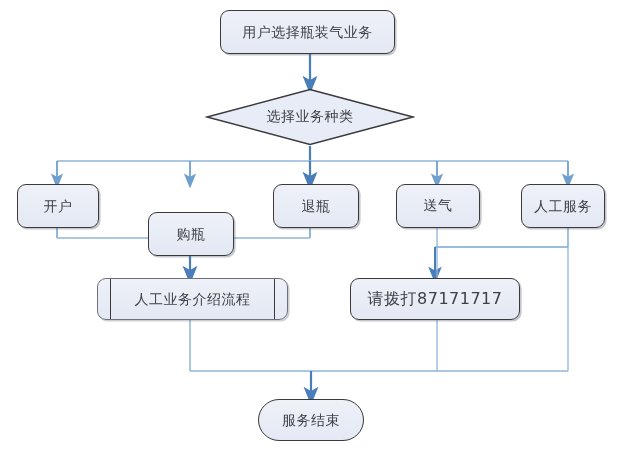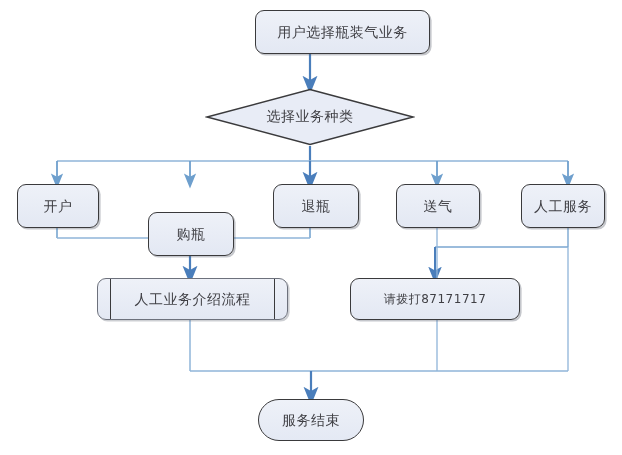--- a/index.html
+++ b/index.html
@@ -90,21 +90,21 @@
     width: 100%;
     height: 100%;
     display: flex;
     align-items: center;
     justify-content: center;
     color: #3f3f44;
     font-size: 14px;
     letter-spacing: 0.5px;
   }
   .node-text { display: block; }
-  .phone-text { font-size: 12px; }
+  .phone-text { font-size: 16px; }
 </style>
 </head>
 <body>
 
 <div id="canvas">
 
   <svg id="connectors" viewBox="0 0 622 455" width="622" height="455">
     <defs>
       <marker id="arrow" markerWidth="9" markerHeight="9" refX="4.2" refY="4" orient="auto">
         <path d="M0,0.6 L8.4,4 L0,7.4 L1.9,4 Z" fill="#4a7ebb"></path>
@@ -139,21 +139,21 @@
     <line x1="437" y1="228" x2="437" y2="371" stroke="#8fb4d9" stroke-width="1.3"></line>
 
     <line x1="568" y1="247" x2="568" y2="371" stroke="#8fb4d9" stroke-width="1.3"></line>
 
     <line x1="190" y1="320" x2="190" y2="371" stroke="#8fb4d9" stroke-width="1.5"></line>
 
     <line x1="190" y1="371" x2="568" y2="371" stroke="#8fb4d9" stroke-width="1.5"></line>
     <line x1="311" y1="371" x2="311" y2="396" stroke="#4a7ebb" stroke-width="2.2" marker-end="url(#arrow)"></line>
   </svg>
 
-  <div class="node shape-round" style="left:220px; top:10px; width:175px; height:44px;margin-left:35px;">
+  <div class="node shape-round" style="left:220px; top:10px; width:175px; height:44px;">
     <span class="node-text">用户选择瓶装气业务</span>
   </div>
 
   <div class="diamond-wrap" style="left:205px; top:88px; width:210px; height:58px;">
     <svg width="210" height="58">
       <polygon points="105,1.5 208,29 105,56.5 2,29" fill="#e8ecf6" stroke="#3a3a3c" stroke-width="1.4"></polygon>
     </svg>
     <div class="diamond-label">选择业务种类</div>
   </div>
 
@@ -162,21 +162,21 @@
   </div>
 
   <div class="node shape-round" style="left:148px; top:184px; width:86px; height:44px;margin-top:28px;">
     <span class="node-text">购瓶</span>
   </div>
 
   <div class="node shape-round" style="left:273px; top:184px; width:86px; height:44px;">
     <span class="node-text">退瓶</span>
   </div>
 
-  <div class="node shape-round" style="left:396px; top:184px; width:84px; height:44px;">
+  <div class="node shape-round" style="left:396px; top:184px; width:84px; height:44px;font-family:Liberation Serif, serif;">
     <span class="node-text">送气</span>
   </div>
 
   <div class="node shape-round" style="left:521px; top:184px; width:84px; height:44px;">
     <span class="node-text">人工服务</span>
   </div>
 
   <div class="node shape-predefined" style="left:97px; top:278px; width:191px; height:42px;">
     <span class="bar left"></span>
     <span class="bar right"></span>

